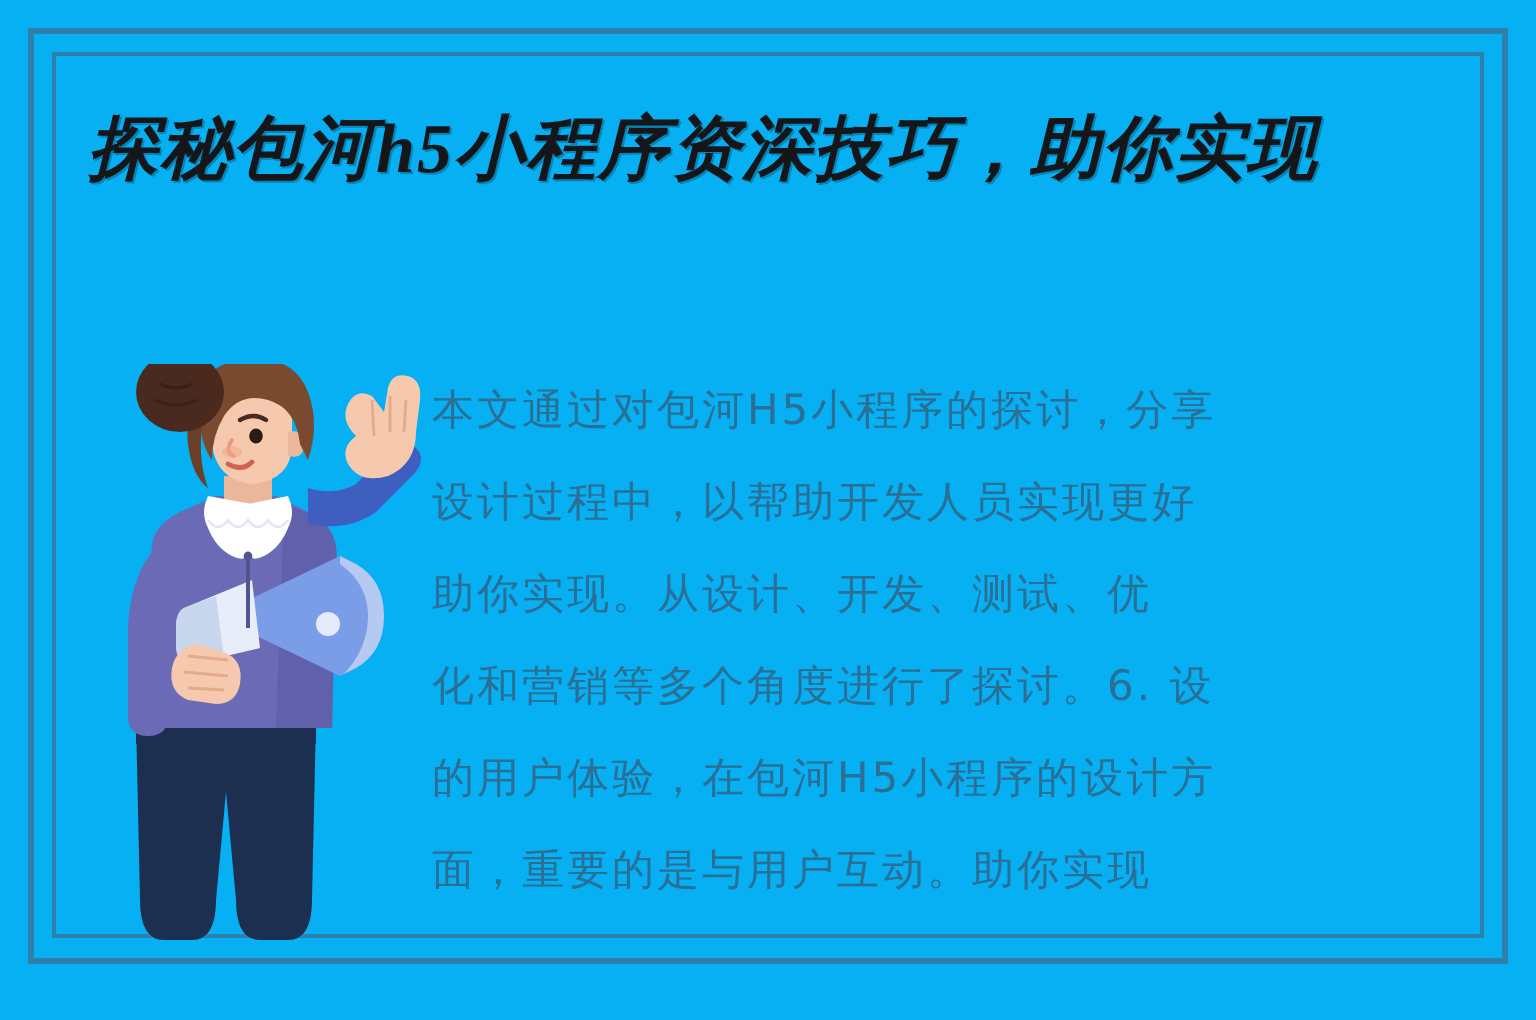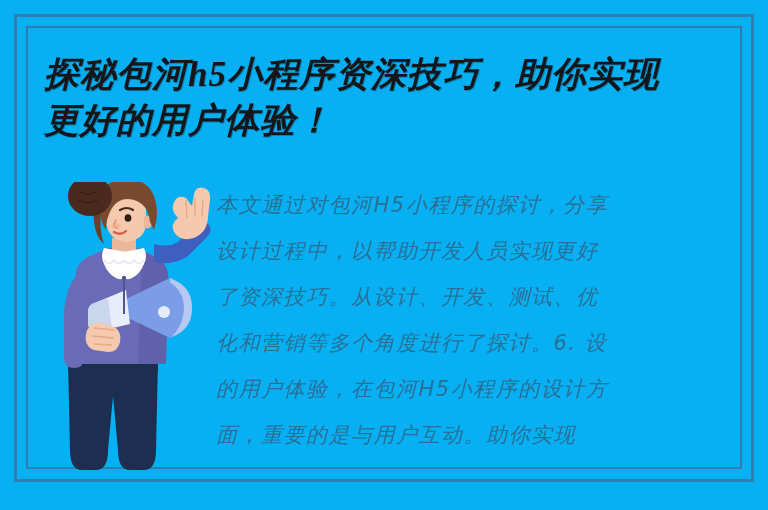--- a/index.html
+++ b/index.html
@@ -53,21 +53,20 @@
     font-style: italic;
     text-shadow: 1px 1px 0 rgba(0,0,0,0.25);
     white-space: pre;
   }
   
   .body-block {
     position: absolute;
     left: 216px;
     top: 182px;
     width: 518px;
-    font-style: italic;
   }
   .body-line {
     color: #2a6f96;
     font-size: 21px;
     line-height: 46px;
     letter-spacing: 1.5px;
     white-space: pre;
     font-family: "DejaVu Sans", "Liberation Sans", sans-serif;
   }
   
@@ -83,27 +82,26 @@
 </head>
 <body>
 
 <div id="poster">
 
   <div class="frame-outer"></div>
   <div class="frame-inner"></div>
 
   <div class="title-block">
     <div class="title-line">探秘包河h5小程序资深技巧，助你实现</div>
-    <div class="title-line">更好的用户体验！</div>
   </div>
 
   <div class="body-block">
     <div class="body-line">本文通过对包河H5小程序的探讨，分享</div>
     <div class="body-line">设计过程中，以帮助开发人员实现更好</div>
-    <div class="body-line">了资深技巧。从设计、开发、测试、优</div>
+    <div class="body-line">助你实现。从设计、开发、测试、优</div>
     <div class="body-line">化和营销等多个角度进行了探讨。6. 设</div>
     <div class="body-line">的用户体验，在包河H5小程序的设计方</div>
     <div class="body-line">面，重要的是与用户互动。助你实现</div>
   </div>
 
   <div class="illustration">
     <svg viewBox="0 0 168 290" xmlns="http://www.w3.org/2000/svg">
 
       <path d="M22 178 L112 178 L110 268 Q110 288 98 288 L84 288 Q72 288 72 268 L67 214 L62 268 Q62 288 50 288 L36 288 Q24 288 24 268 Z" fill="#1d2f50"></path>
 

